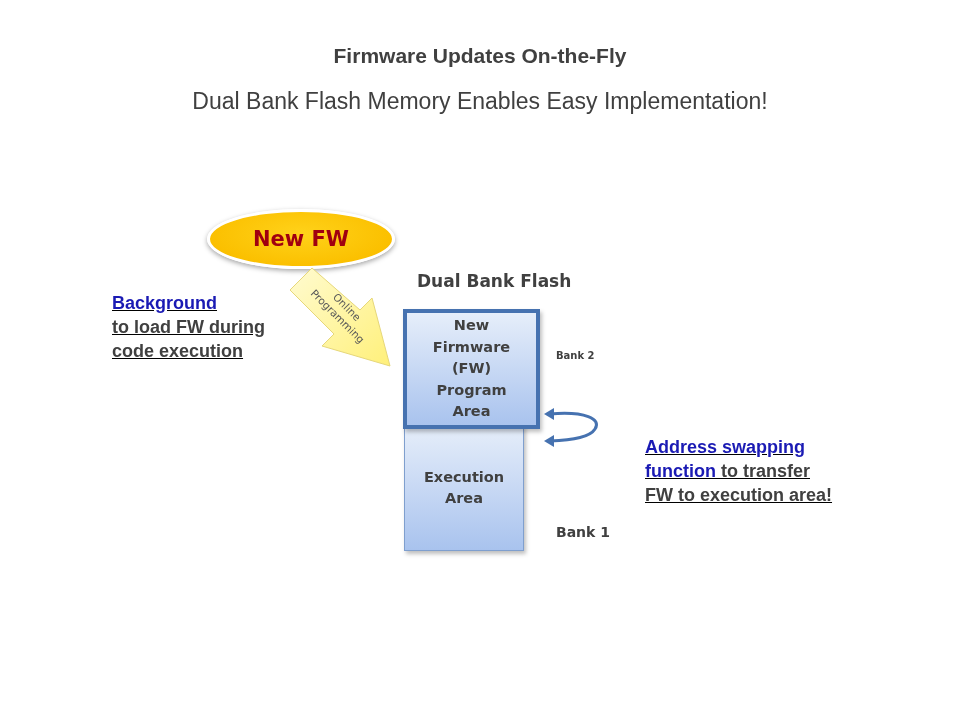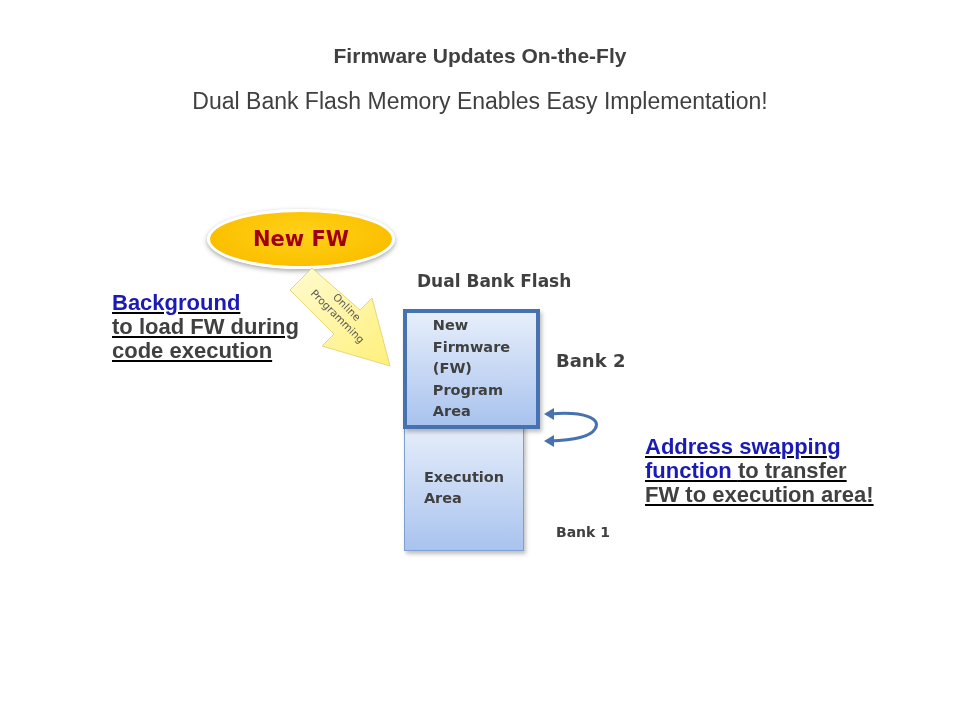--- a/index.html
+++ b/index.html
@@ -9,31 +9,31 @@
   #t1 { top:44px; font-size:21px; font-weight:bold; }
   #t2 { top:88px; font-size:23px; }
   .ellipse { position:absolute; left:207px; top:209px; width:188px; height:60px; border-radius:50%;
              background:radial-gradient(ellipse at 50% 40%, #ffd21a 0%, #fbc000 70%, #f2b400 100%);
              border:3px solid #ffffff; box-shadow:0 2px 5px rgba(0,0,0,0.35); box-sizing:border-box;
              display:flex; align-items:center; justify-content:center; }
   .ellipse span { color:#a00010; font-weight:bold; font-size:21px; font-family:"DejaVu Sans", sans-serif; }
   .arrow { position:absolute; left:282px; top:266px; width:120px; height:110px; }
   .label-dark { position:absolute; color:#404040; font-weight:bold; font-family:"DejaVu Sans", sans-serif; }
   #dbf { left:417px; top:271px; font-size:17px; }
-  #bank2 { left:556px; top:350px; font-size:18px; }
+  #bank2 { left:556px; top:350px; font-size:10px; }
   #bank1 { left:556px; top:524px; font-size:14px; }
   .bank1box { position:absolute; left:404px; top:425px; width:120px; height:126px; box-sizing:border-box;
               border:1px solid #7f9fce; background:linear-gradient(#e6eefa, #a9c3ee);
               box-shadow:2px 3px 4px rgba(0,0,0,0.25); display:flex; align-items:center; justify-content:center; }
   .bank2box { position:absolute; left:403px; top:309px; width:137px; height:120px; box-sizing:border-box;
               border:4px solid #4672b0; background:linear-gradient(#e6eefa, #a9c3ee);
               box-shadow:2px 3px 4px rgba(0,0,0,0.25); display:flex; align-items:center; justify-content:center; }
-  .boxtext { text-align:left; color:#404040; font-weight:bold; font-size:14.5px; line-height:21.5px;
+  .boxtext { text-align:center; color:#404040; font-weight:bold; font-size:14.5px; line-height:21.5px;
              font-family:"DejaVu Sans", sans-serif; }
-  .note { position:absolute; font-weight:bold; font-size:22px; line-height:24px; text-decoration:underline; }
+  .note { position:absolute; font-weight:bold; font-size:18px; line-height:24px; text-decoration:underline; }
   .note .link { color:#1a1ab4; }
   .note .plain { color:#404040; }
   #note-left { left:112px; top:291px; width:200px; }
   #note-right { left:645px; top:435px; width:240px; }
   .swap { position:absolute; left:540px; top:405px; width:70px; height:45px; }
 </style>
 </head>
 <body>
 
 <div class="title" id="t1">Firmware Updates On-the-Fly</div>

